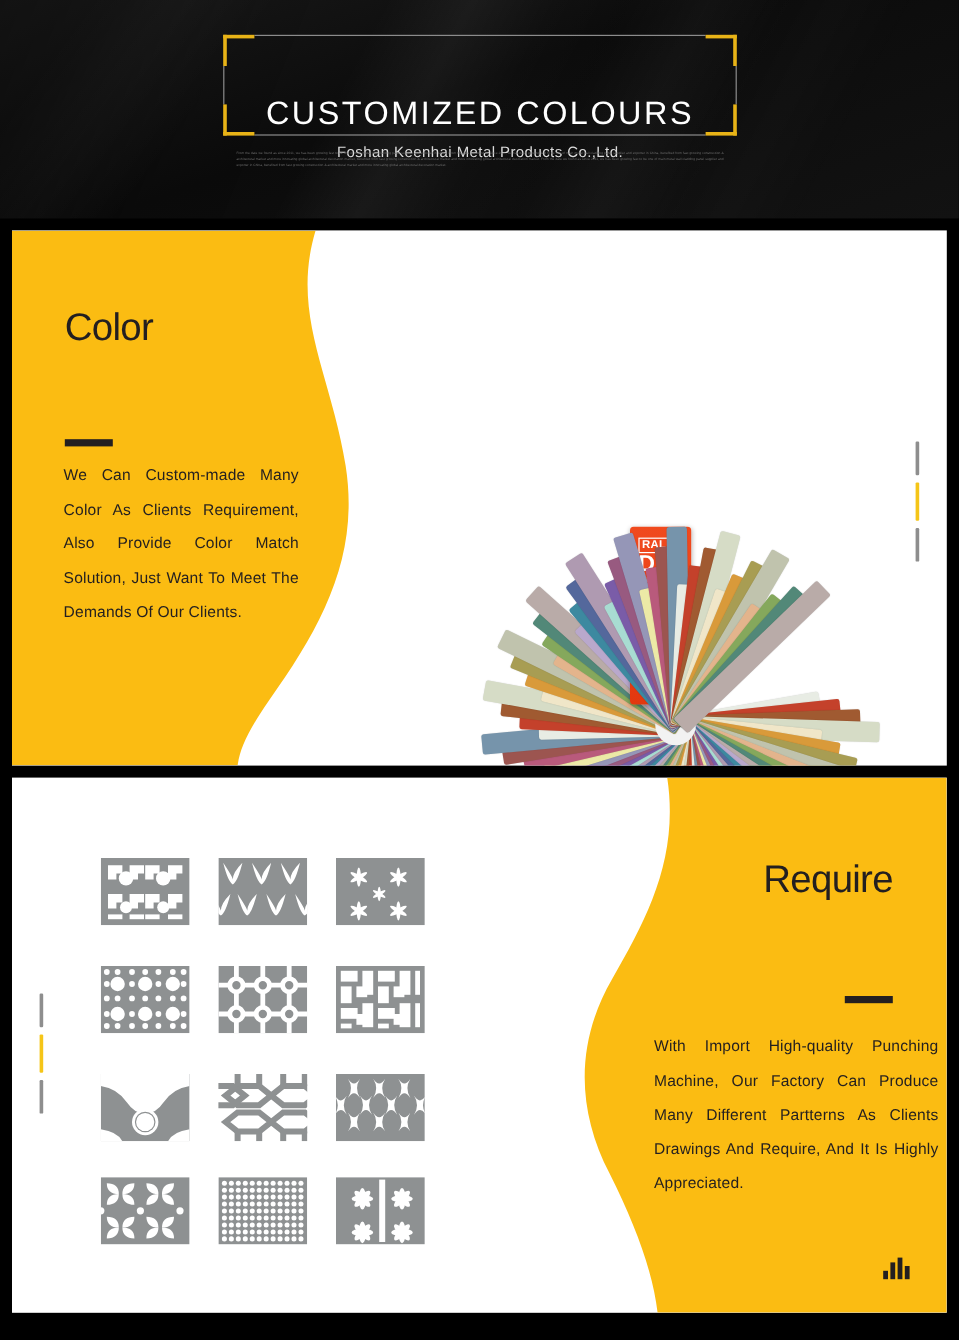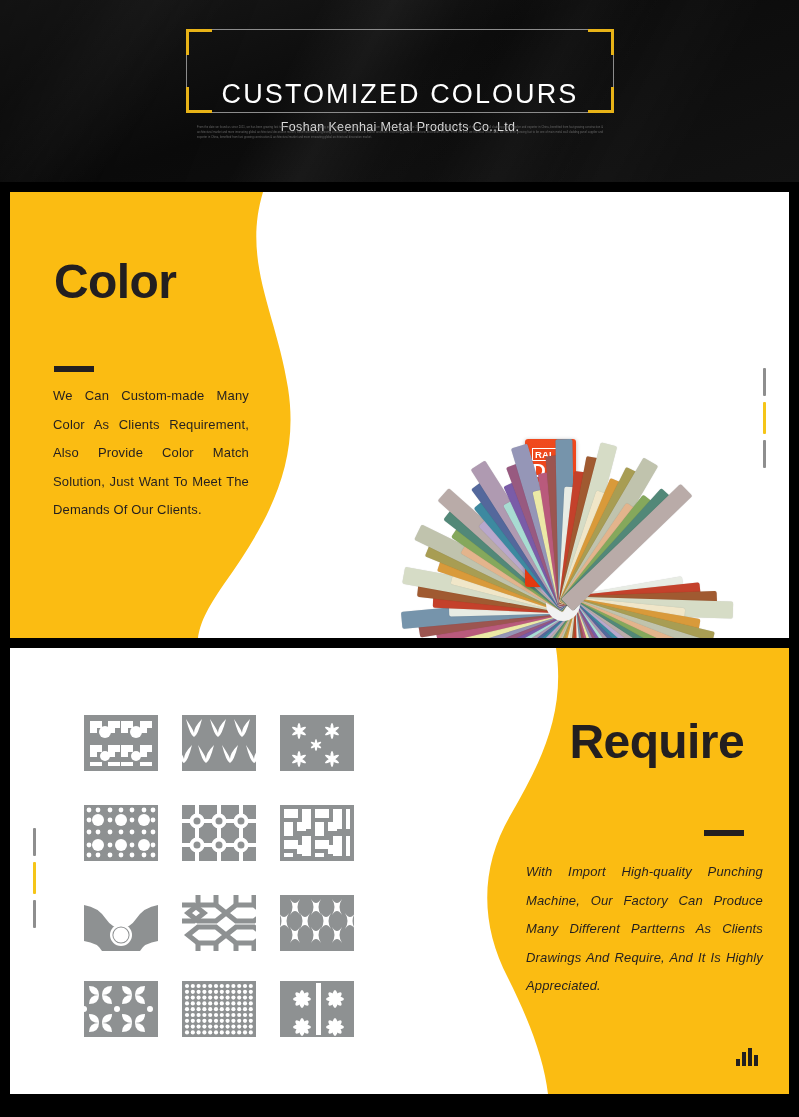--- a/index.html
+++ b/index.html
@@ -67,38 +67,38 @@
 
   
   .panel { position:absolute; background:#fff; overflow:hidden; }
   .color-panel   { left:10px; top:192px; width:779px; height:446px; }
   .pattern-panel { left:10px; top:648px; width:779px; height:446px; }
 
   .curve { position:absolute; top:0; left:0; width:100%; height:100%; }
 
   
   .big-head {
-    position:absolute; color:#231f20; font-size:48px; font-weight:700;
+    position:absolute; color:#231f20; font-size:32px; font-weight:400;
     letter-spacing:-.6px;
   }
   .rule { position:absolute; width:40px; height:6px; background:#231f20; }
   .body-copy {
     position:absolute; color:#231f20; font-size:13px; line-height:28.5px;
     text-align:justify; letter-spacing:.15px;
   }
 
   
   .c-head { left:44px; top:62px; }
   .c-rule { left:44px; top:174px; }
   .c-copy { left:43px; top:190px; width:196px; }
 
   
   .p-head { right:45px; top:66px; }
   .p-rule { right:45px; top:182px; }
-  .p-copy { left:516px; top:210px; width:237px;font-style:italic; }
+  .p-copy { left:535px; top:210px; width:237px; }
 
   
   .bars { position:absolute; display:flex; align-items:flex-end; gap:2.5px; height:18px; }
   .bars span { display:block; width:3.5px; background:#231f20; }
   .p-bars { left:736px; top:1048px; }
 
   
   .ticks { position:absolute; width:3px; }
   .ticks i { display:block; width:3px; border-radius:1px; }
   .tk-g { background:#8e8e8e; }

